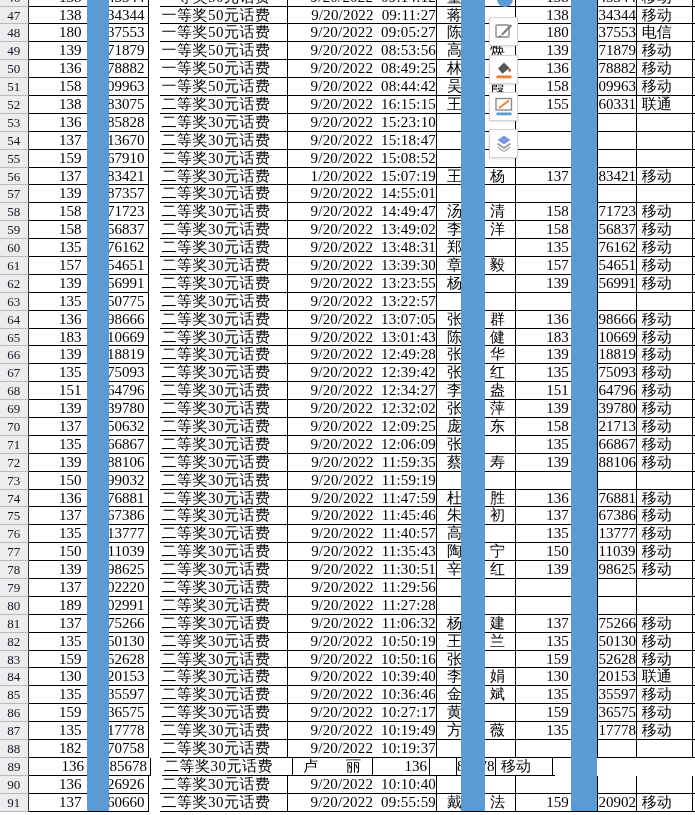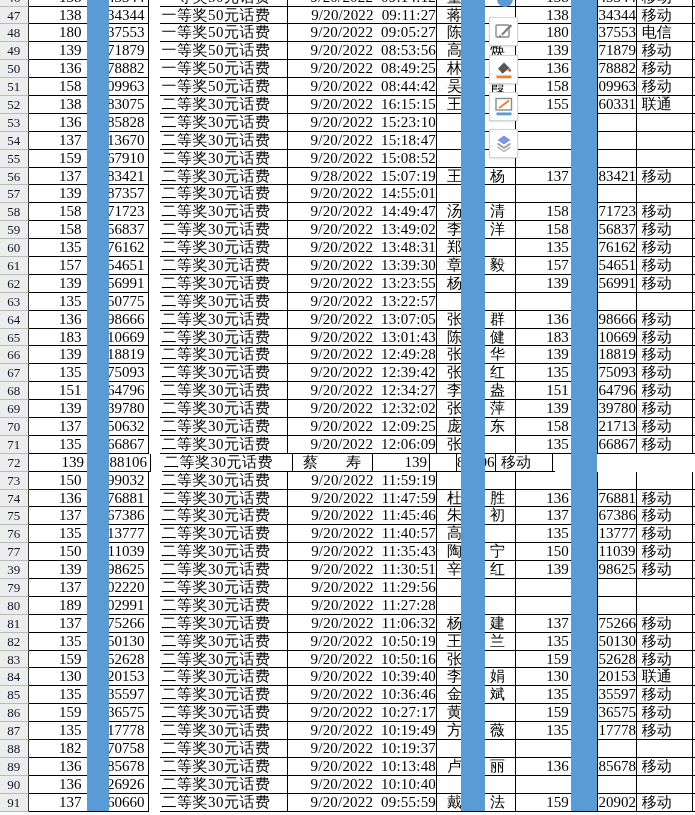--- a/index.html
+++ b/index.html
@@ -225,21 +225,21 @@
     <div class="c car"></div>
     <div class="c edge"></div>
   </div>
       <div class="row">
     <div class="c hdr">56</div>
     <div class="c phone">
       <span class="pp">137</span>
       <span class="ps">83421</span>
     </div>
     <div class="c prize">二等奖30元话费</div>
-    <div class="c date">9/28/2022  15:07:19</div>
+    <div class="c date">1/20/2022  15:07:19</div>
     <div class="c name">
       <span class="n1">王</span>
       <span class="n2">杨</span>
     </div>
     <div class="c rp">137</div>
     <div class="c rgap"></div>
     <div class="c rs">83421</div>
     <div class="c car">移动</div>
     <div class="c edge"></div>
   </div>
@@ -513,20 +513,21 @@
     <div class="c car">移动</div>
     <div class="c edge"></div>
   </div>
       <div class="row">
     <div class="c hdr">72</div>
     <div class="c phone">
       <span class="pp">139</span>
       <span class="ps">88106</span>
     </div>
     <div class="c prize">二等奖30元话费</div>
+    <div class="c date">9/20/2022  11:59:35</div>
     <div class="c name">
       <span class="n1">蔡</span>
       <span class="n2">寿</span>
     </div>
     <div class="c rp">139</div>
     <div class="c rgap"></div>
     <div class="c rs">88106</div>
     <div class="c car">移动</div>
     <div class="c edge"></div>
   </div>
@@ -614,21 +615,21 @@
       <span class="n1">陶</span>
       <span class="n2">宁</span>
     </div>
     <div class="c rp">150</div>
     <div class="c rgap"></div>
     <div class="c rs">11039</div>
     <div class="c car">移动</div>
     <div class="c edge"></div>
   </div>
       <div class="row">
-    <div class="c hdr">39</div>
+    <div class="c hdr">78</div>
     <div class="c phone">
       <span class="pp">139</span>
       <span class="ps">98625</span>
     </div>
     <div class="c prize">二等奖30元话费</div>
     <div class="c date">9/20/2022  11:30:51</div>
     <div class="c name">
       <span class="n1">辛</span>
       <span class="n2">红</span>
     </div>
@@ -818,21 +819,20 @@
     <div class="c car"></div>
     <div class="c edge"></div>
   </div>
       <div class="row">
     <div class="c hdr">89</div>
     <div class="c phone">
       <span class="pp">136</span>
       <span class="ps">85678</span>
     </div>
     <div class="c prize">二等奖30元话费</div>
-    <div class="c date">9/20/2022  10:13:48</div>
     <div class="c name">
       <span class="n1">卢</span>
       <span class="n2">丽</span>
     </div>
     <div class="c rp">136</div>
     <div class="c rgap"></div>
     <div class="c rs">85678</div>
     <div class="c car">移动</div>
     <div class="c edge"></div>
   </div>

